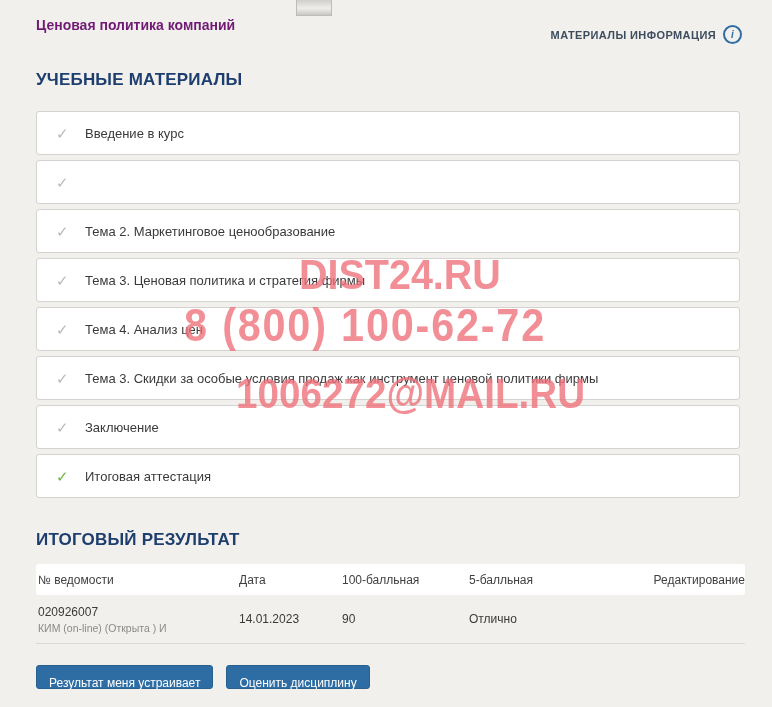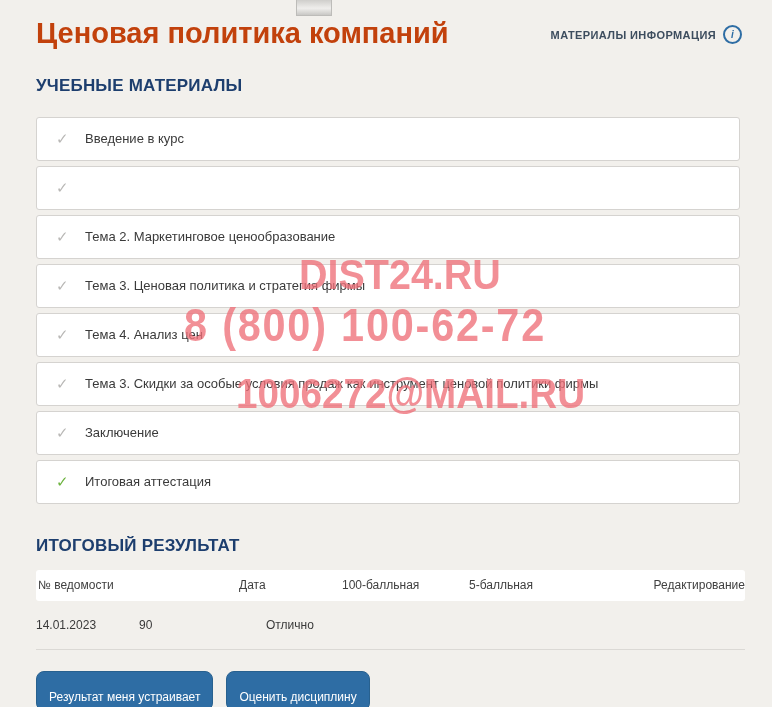--- a/index.html
+++ b/index.html
@@ -27,22 +27,22 @@
     border: 1px solid #bdbcb9;
     border-top: none;
   }
   .header-row {
     display: flex;
     justify-content: space-between;
     align-items: flex-start;
     padding: 18px 30px 0 36px;
   }
   .page-title {
-    color: #c2410c;
-    font-size: 29px;
+    color: #701a75;
+    font-size: 14px;
     font-weight: bold;
     line-height: 1.1;
   }
   .details-link {
     display: flex;
     align-items: center;
     gap: 7px;
     margin-top: 7px;
     cursor: pointer;
   }
@@ -131,24 +131,24 @@
   }
   .buttons-row {
     margin: 21px 0 0 36px;
     display: flex;
     gap: 13px;
   }
   .btn {
     background: #2e6da4;
     color: #ffffff;
     border: 1px solid #28618f;
-    border-radius: 8px;
+    border-radius: 3px;
     font-size: 12px;
     font-family: "Liberation Sans", sans-serif;
-    padding: 19px 12px;
+    padding: 11px 12px;
     height: 24px;
     line-height: 13px;
     cursor: pointer;
     white-space: nowrap;
   }
   .watermark {
     position: absolute;
     left: 0; top: 8px;
     width: 772px; height: 707px;
     pointer-events: none;
@@ -222,20 +222,24 @@
 
     <div class="results-table">
       <div class="t-row t-head">
         <div class="col-1">№ ведомости</div>
         <div class="col-2">Дата</div>
         <div class="col-3">100-балльная</div>
         <div class="col-4">5-балльная</div>
         <div class="col-5">Редактирование</div>
       </div>
       <div class="t-row t-body">
+        <div class="col-1">
+          <div>020926007</div>
+          <div class="cell-sub">КИМ (on-line) (Открыта ) И</div>
+        </div>
         <div class="col-2">14.01.2023</div>
         <div class="col-3">90</div>
         <div class="col-4">Отлично</div>
         <div class="col-5"></div>
       </div>
     </div>
 
     <div class="buttons-row">
       <button class="btn">Результат меня устраивает</button>
       <button class="btn">Оценить дисциплину</button>

